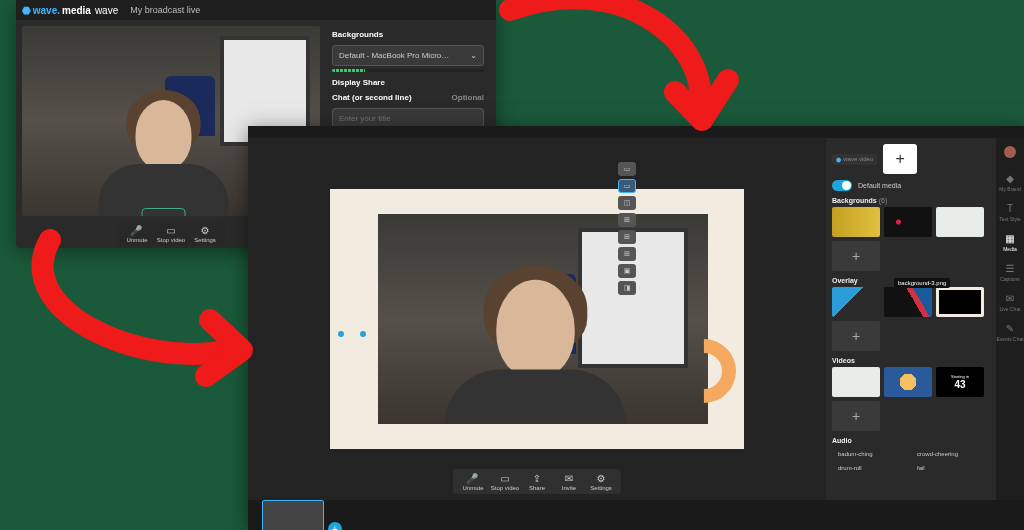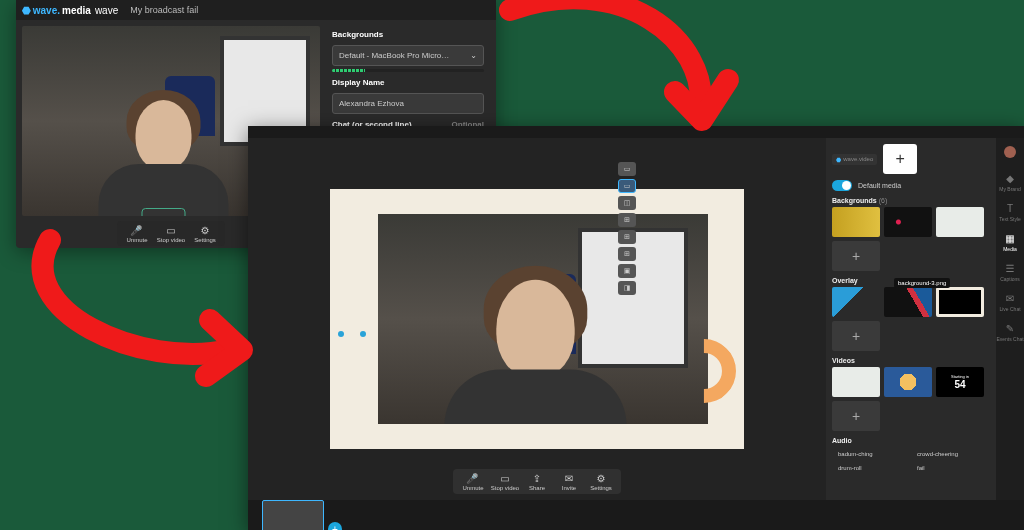--- a/index.html
+++ b/index.html
@@ -94,21 +94,21 @@
 <body>
 
 <div class="panel1">
   <div class="p1-header">
     <div class="logo">
       <span style="color:#3eb7ff">⬣</span>
       <span class="wv">wave.</span>
         <span>media</span>
       <span class="live">wave</span>
     </div>
-    <div class="bc-title">My broadcast fail</div>
+    <div class="bc-title">My broadcast live</div>
   </div>
   <div class="p1-body">
     <div class="p1-video">
       <div class="cam">
         <div class="room-window"></div>
         <div class="chair"></div>
         <div class="person">
             <div class="hair"></div>
             <div class="face"></div>
             <div class="body">
@@ -134,22 +134,21 @@
     <div class="p1-form">
       <div class="flabel">Backgrounds</div>
       <div class="fsel">
         <span>Default - MacBook Pro Micro…</span>
         <span>⌄</span>
       </div>
       <div class="miclevel">
           <div class="bar"></div>
         </div>
 
-      <div class="flabel">Display Name</div>
-      <input class="finput" value="Alexandra Ezhova" style="">
+      <div class="flabel">Display Share</div>
 
       <div class="flabel">
         <span>Chat (or second line)</span>
         <span class="opt">Optional</span>
       </div>
       <input class="finput" placeholder="Enter your title" style="">
 
       <button class="enter">Enter Studio</button>
     </div>
   </div>
@@ -244,21 +243,21 @@
         <div class="thumb ov3 sel"></div>
         <div class="thumb add">+</div>
       </div>
 
       <div class="mp-label">Videos</div>
       <div class="thumbrow">
         <div class="thumb v1"></div>
         <div class="thumb v2"></div>
         <div class="thumb v3">
           <span class="la">Starting in</span>
-          <span>54</span>
+          <span>43</span>
         </div>
         <div class="thumb add">+</div>
       </div>
 
       <div class="mp-label">Audio</div>
       <div class="audrow">
         <div class="audbtn">badum-ching</div>
         <div class="audbtn">crowd-cheering</div>
         <div class="audbtn">drum-roll</div>
         <div class="audbtn">fail</div>

